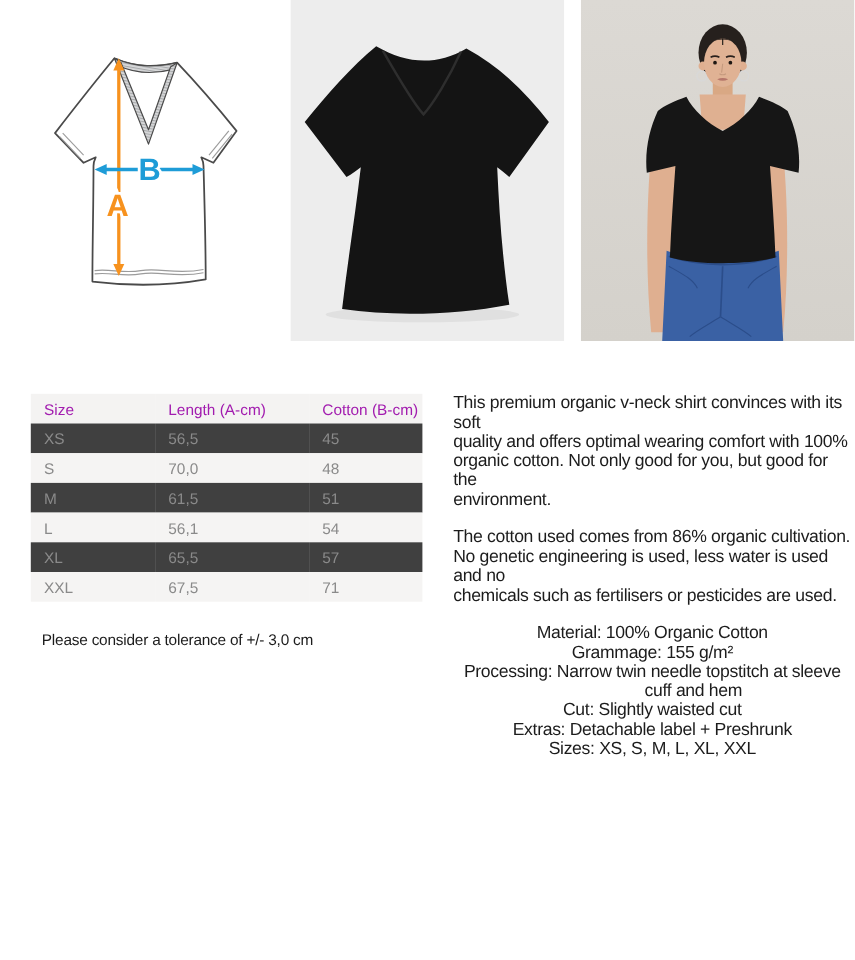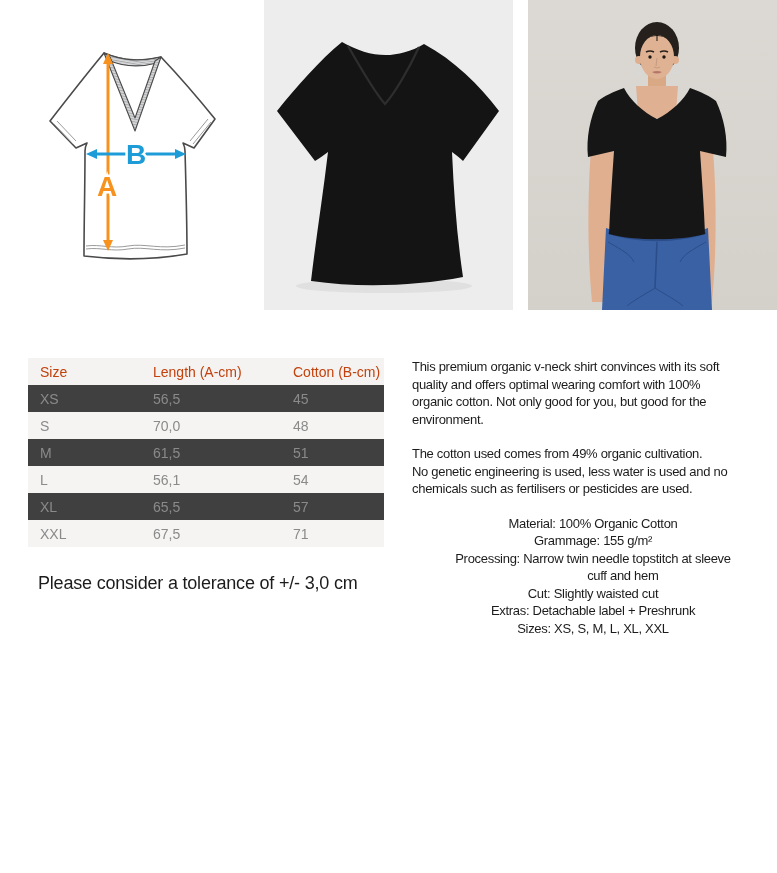--- a/index.html
+++ b/index.html
@@ -8,39 +8,39 @@
   .page { position: relative; width: 777px; height: 873px; background: #fff; overflow: hidden; }
 
   
   .images-row { display: flex; gap: 15px; height: 310px; }
   .tile { width: 249px; height: 310px; flex: 0 0 249px; }
   .tile svg { display: block; width: 249px; height: 310px; }
 
   
   .content-row { display: flex; align-items: flex-start; padding: 48px 0 0 28px; }
   .left-col { width: 356px; }
-  .right-col { width: 362px; margin-left: 28px; font-size: 13px; line-height: 17.5px;
+  .right-col { width: 362px; margin-left: 28px; font-size: 16px; line-height: 17.5px;
                color: #1c1c1c; letter-spacing: -0.3px; }
   .right-col p { margin: 0 0 17px 0; white-space: pre-wrap; }
   .right-col p:last-child { margin-bottom: 0; text-align: center; }
 
   
   table.size-chart { width: 100%; border-collapse: separate; border-spacing: 0;
                      font-size: 14px; }
   table.size-chart th, table.size-chart td {
     text-align: left; font-weight: normal; height: 27px; padding: 0 0 0 12px;
     color: #8a8a8a; vertical-align: middle;
   }
-  table.size-chart th { color: #c2410c; background: #f4f3f2; }
+  table.size-chart th { color: #a21caf; background: #f4f3f2; }
   table.size-chart col.c1 { width: 113px; }
   table.size-chart col.c2 { width: 140px; }
   tr.stripe-dark td { background: #404040; }
   tr.stripe-light td { background: #f5f4f3; }
 
-  .tolerance-note { margin: 26px 0 0 10px; font-size: 18px; color: #1c1c1c;
+  .tolerance-note { margin: 26px 0 0 10px; font-size: 14px; color: #1c1c1c;
                     letter-spacing: -0.2px; }
 </style>
 </head>
 <body>
 
 <div class="page">
 
   <div class="images-row">
 
     <div class="tile">
@@ -207,21 +207,21 @@
         </tbody>
       </table>
       <p class="tolerance-note">Please consider a tolerance of +/- 3,0 cm</p>
     </div>
 
     <div class="right-col">
       <p>This premium organic v-neck shirt convinces with its soft
 quality and offers optimal wearing comfort with 100%
 organic cotton. Not only good for you, but good for the
 environment.</p>
-      <p>The cotton used comes from 49% organic cultivation.
+      <p>The cotton used comes from 86% organic cultivation.
 No genetic engineering is used, less water is used and no
 chemicals such as fertilisers or pesticides are used.</p>
       <p>Material: 100% Organic Cotton
 Grammage: 155 g/m²
 Processing: Narrow twin needle topstitch at sleeve
                   cuff and hem
 Cut: Slightly waisted cut
 Extras: Detachable label + Preshrunk
 Sizes: XS, S, M, L, XL, XXL</p>
     </div>

